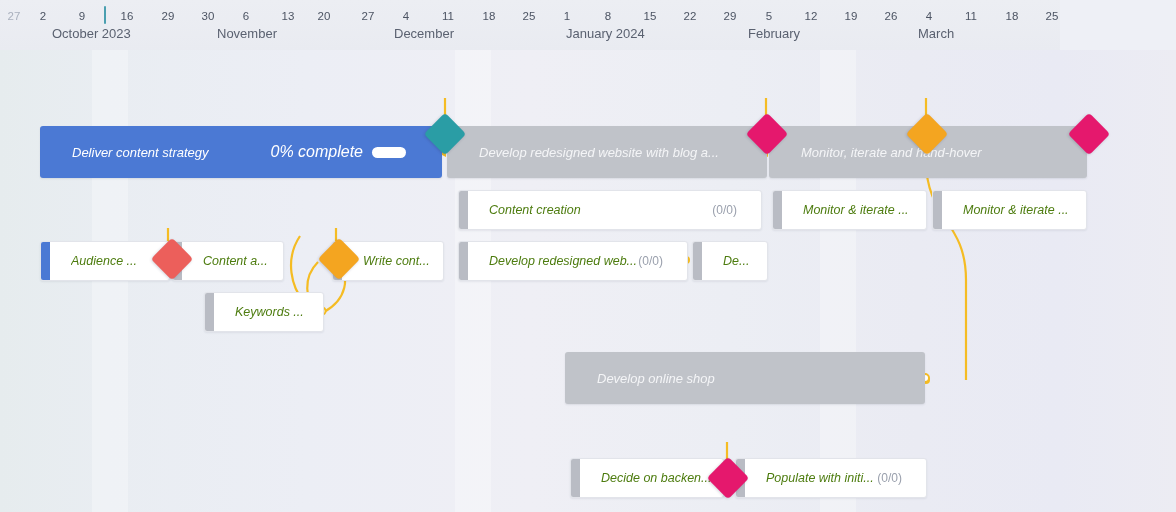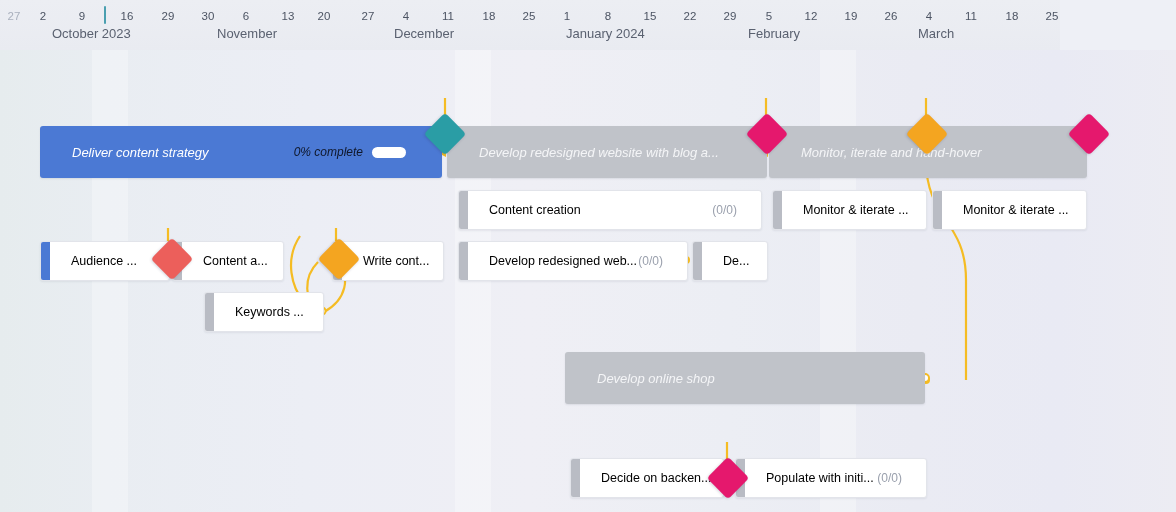--- a/index.html
+++ b/index.html
@@ -61,39 +61,39 @@
   .sumbar.blue{background:#4b79d4;}
   .sumbar.gray{background:#c0c3c9;}
   .sumbar .title{
     font-size:13px;color:#ffffff;margin-left:32px;white-space:nowrap;
     overflow:hidden;text-overflow:ellipsis;
   }
   .sumbar.gray .title{color:#f4f5f7;}
   .pctwrap{
     margin-left:auto;margin-right:36px;display:flex;align-items:center;gap:9px;
   }
-  .pcttext{font-size:12px;color:#0f172a;white-space:nowrap;}
+  .pcttext{font-size:16px;color:#ffffff;white-space:nowrap;}
   .pctpill{width:34px;height:11px;border-radius:6px;background:#ffffff;}
 
   
   .card{
     position:absolute;height:38px;background:#ffffff;
     border:1px solid #e2e4ea;border-radius:3px;
     display:flex;align-items:center;
     box-shadow:0 1px 2px rgba(40,50,80,.08);
     overflow:hidden;
   }
   .card .accent{
     position:absolute;left:0;top:0;bottom:0;width:9px;
   }
   .card .accent.gray{background:#b9bcc4;}
   .card .accent.blue{background:#4b79d4;}
   .card .ctitle{
-    font-size:12.5px;color:#000000;margin-left:30px;white-space:nowrap;
-    overflow:hidden;text-overflow:ellipsis;
+    font-size:12.5px;color:#4d7c0f;margin-left:30px;white-space:nowrap;
+    overflow:hidden;text-overflow:ellipsis;font-style:italic;
   }
   .card .cmeta{
     font-size:12px;color:#9aa0ad;margin-left:auto;margin-right:24px;white-space:nowrap;
   }
 
   
   .diamond{
     position:absolute;width:30px;height:30px;border-radius:4px;
     transform:rotate(45deg);
     box-shadow:0 1px 3px rgba(40,50,80,.22);

